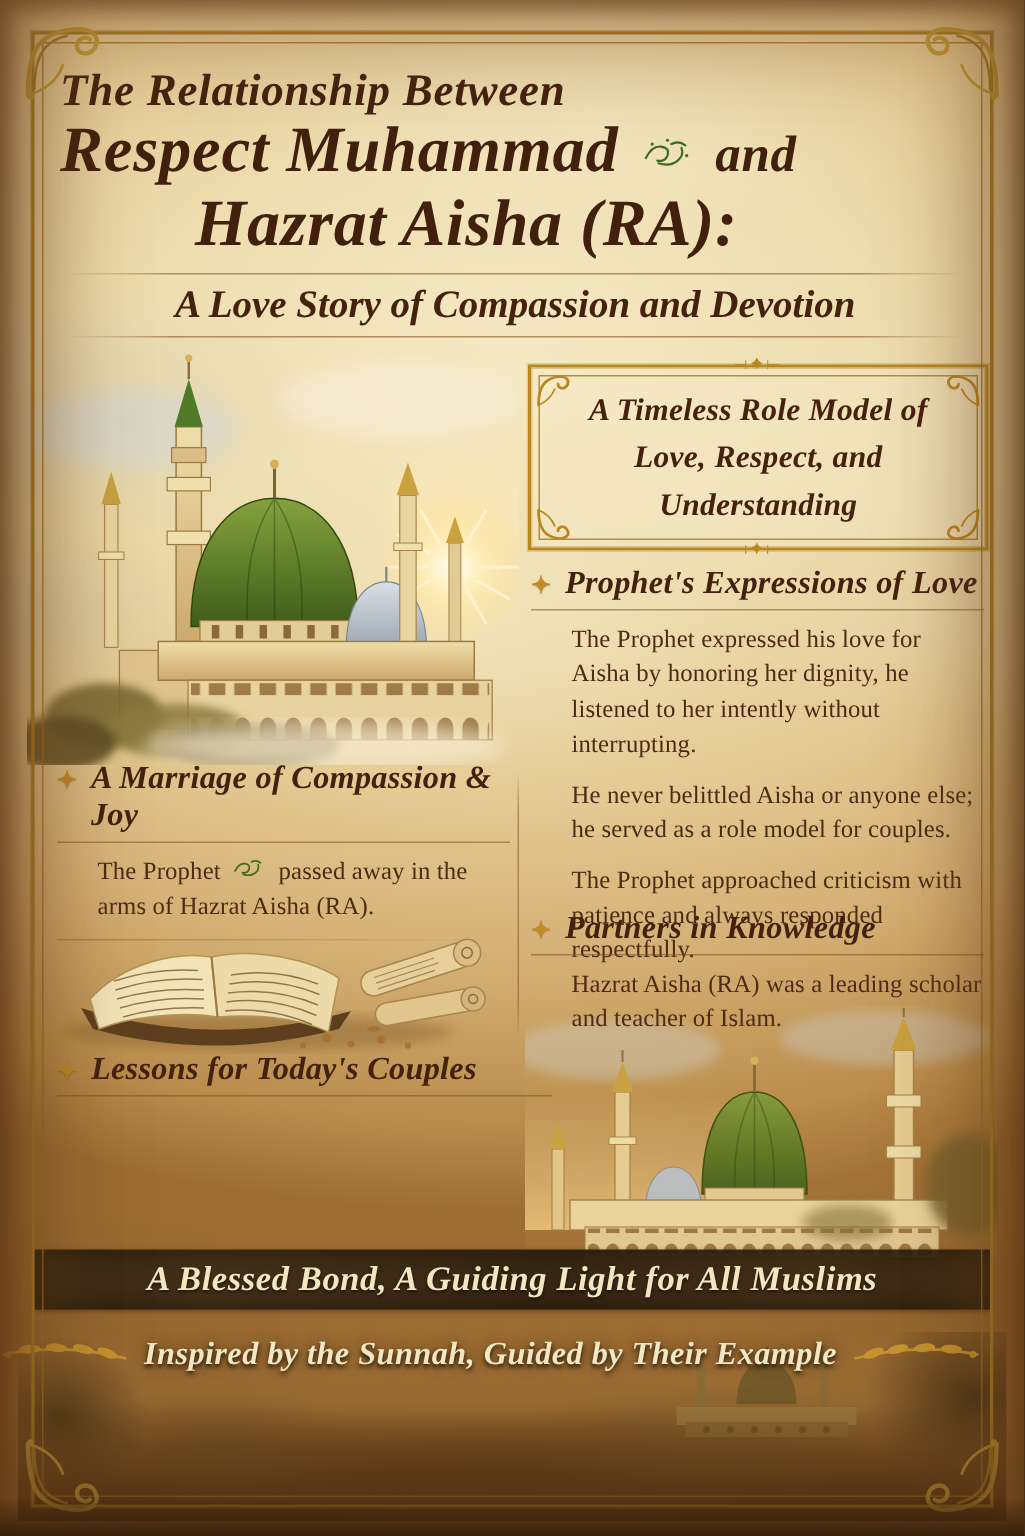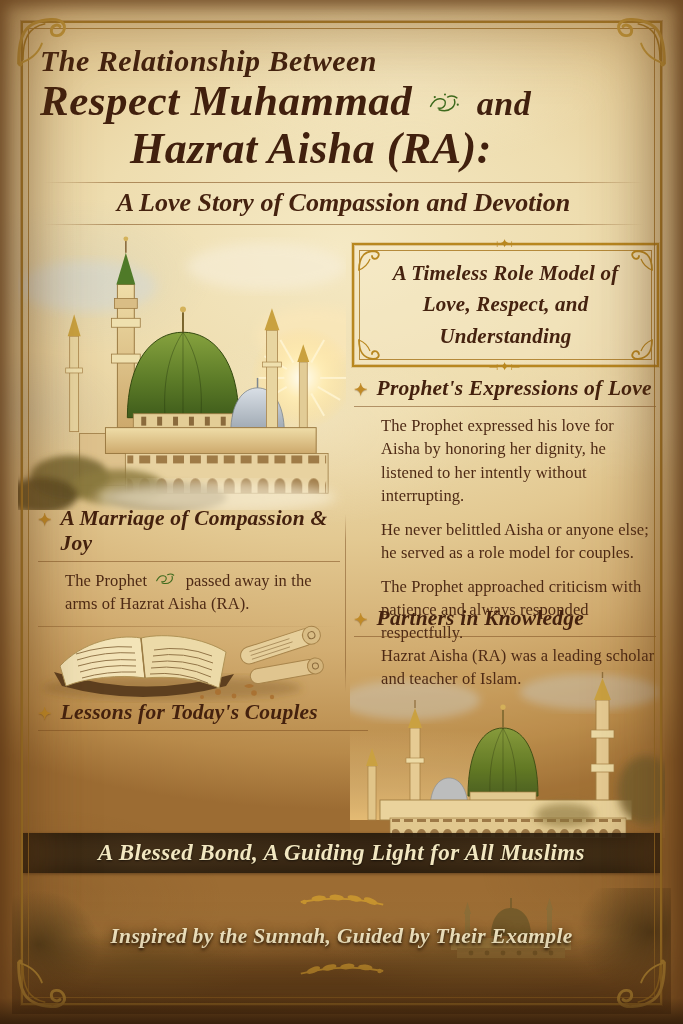--- a/index.html
+++ b/index.html
@@ -104,21 +104,21 @@
   
   .scene{position:absolute;left:12px;right:12px;top:888px;height:126px;z-index:3;pointer-events:none;
     background:
       radial-gradient(ellipse 90px 80px at 4% 45%, rgba(72,54,22,.92), transparent 68%),
       radial-gradient(ellipse 110px 95px at 97% 35%, rgba(66,48,19,.95), transparent 68%),
       radial-gradient(ellipse 150px 55px at 20% 62%, rgba(110,80,34,.75), transparent 72%),
       radial-gradient(ellipse 200px 50px at 70% 58%, rgba(118,86,38,.7), transparent 72%),
       radial-gradient(ellipse 420px 60px at 50% 80%, rgba(96,64,26,.85), transparent 78%),
       linear-gradient(to bottom, rgba(205,165,105,0) 0%, rgba(160,115,58,.45) 38%, rgba(110,72,30,.85) 70%, rgba(56,34,13,.97) 100%);}
   .scene-mosque{position:absolute;left:62%;top:2px;width:180px;height:74px;opacity:.9;}
-  .footer{position:absolute;left:0;right:0;top:890px;z-index:5;display:flex;align-items:center;gap:10px;flex-direction:column;}
+  .footer{position:absolute;left:0;right:0;top:890px;z-index:5;display:flex;align-items:center;gap:10px;}
   .footer .ftxt{font-style:italic;font-weight:bold;font-size:21.5px;color:#f3e8c4;letter-spacing:.3px;
     text-shadow:0 2px 3px rgba(20,10,2,.8), 0 0 10px rgba(50,30,10,.6);}
   .leaf{width:86px;height:24px;opacity:.95;}
   .leaf.mirror{transform:scaleX(-1);}
 </style>
 </head>
 <body>
 
 <div class="poster">
   <div class="texture"></div>

